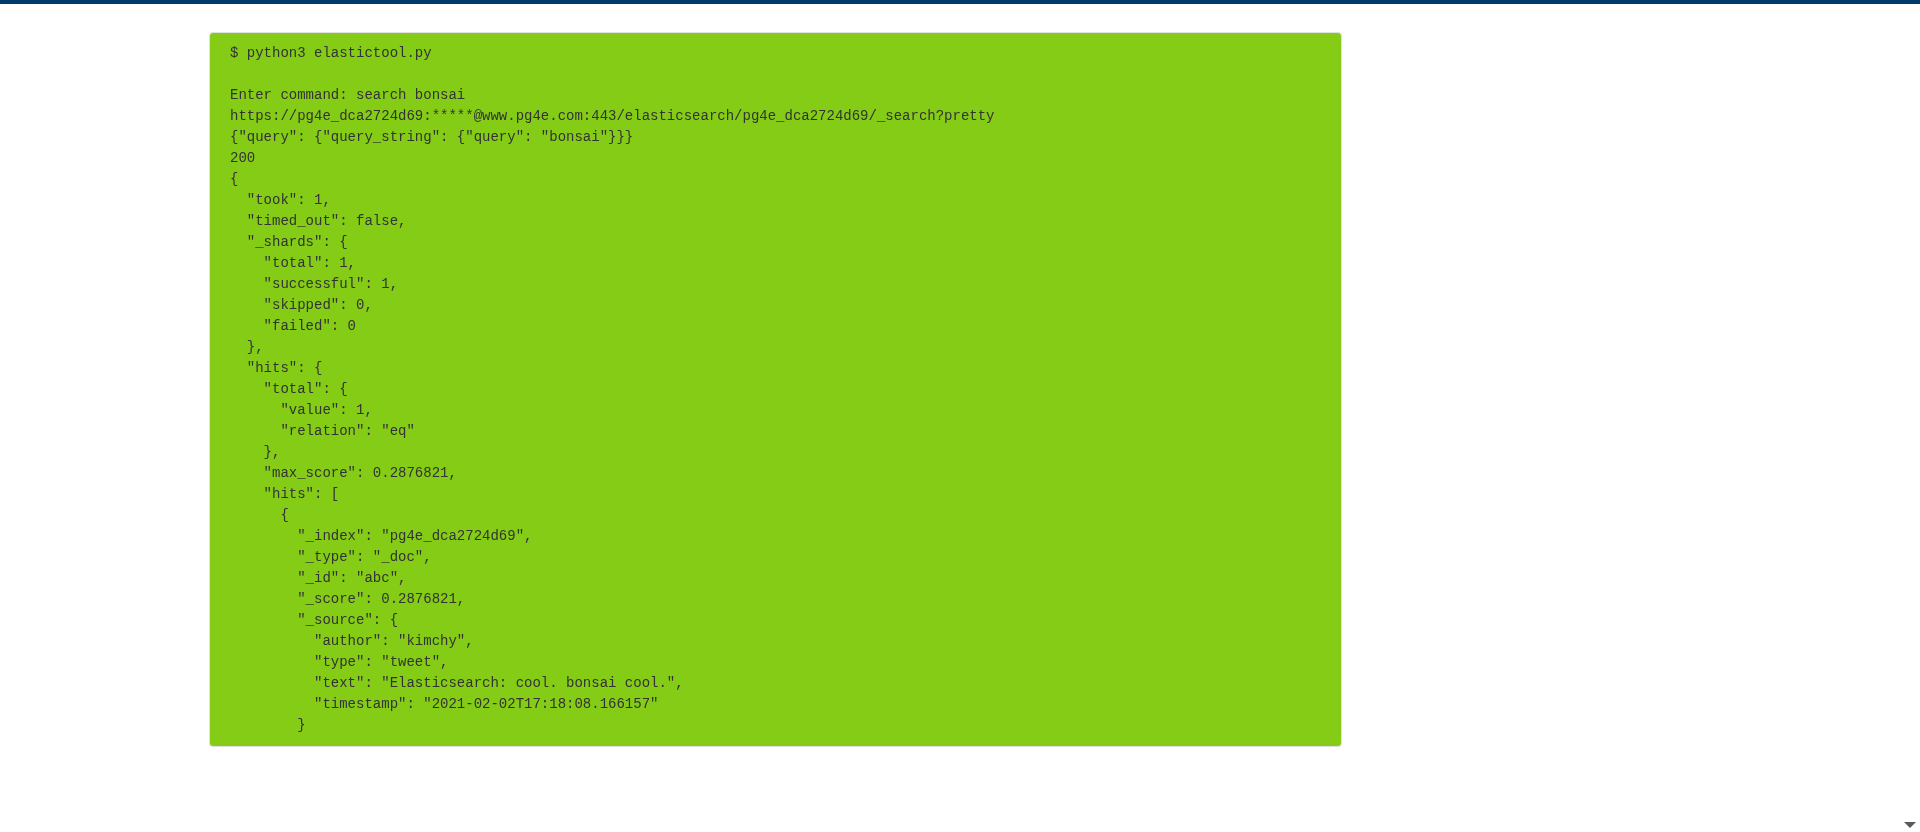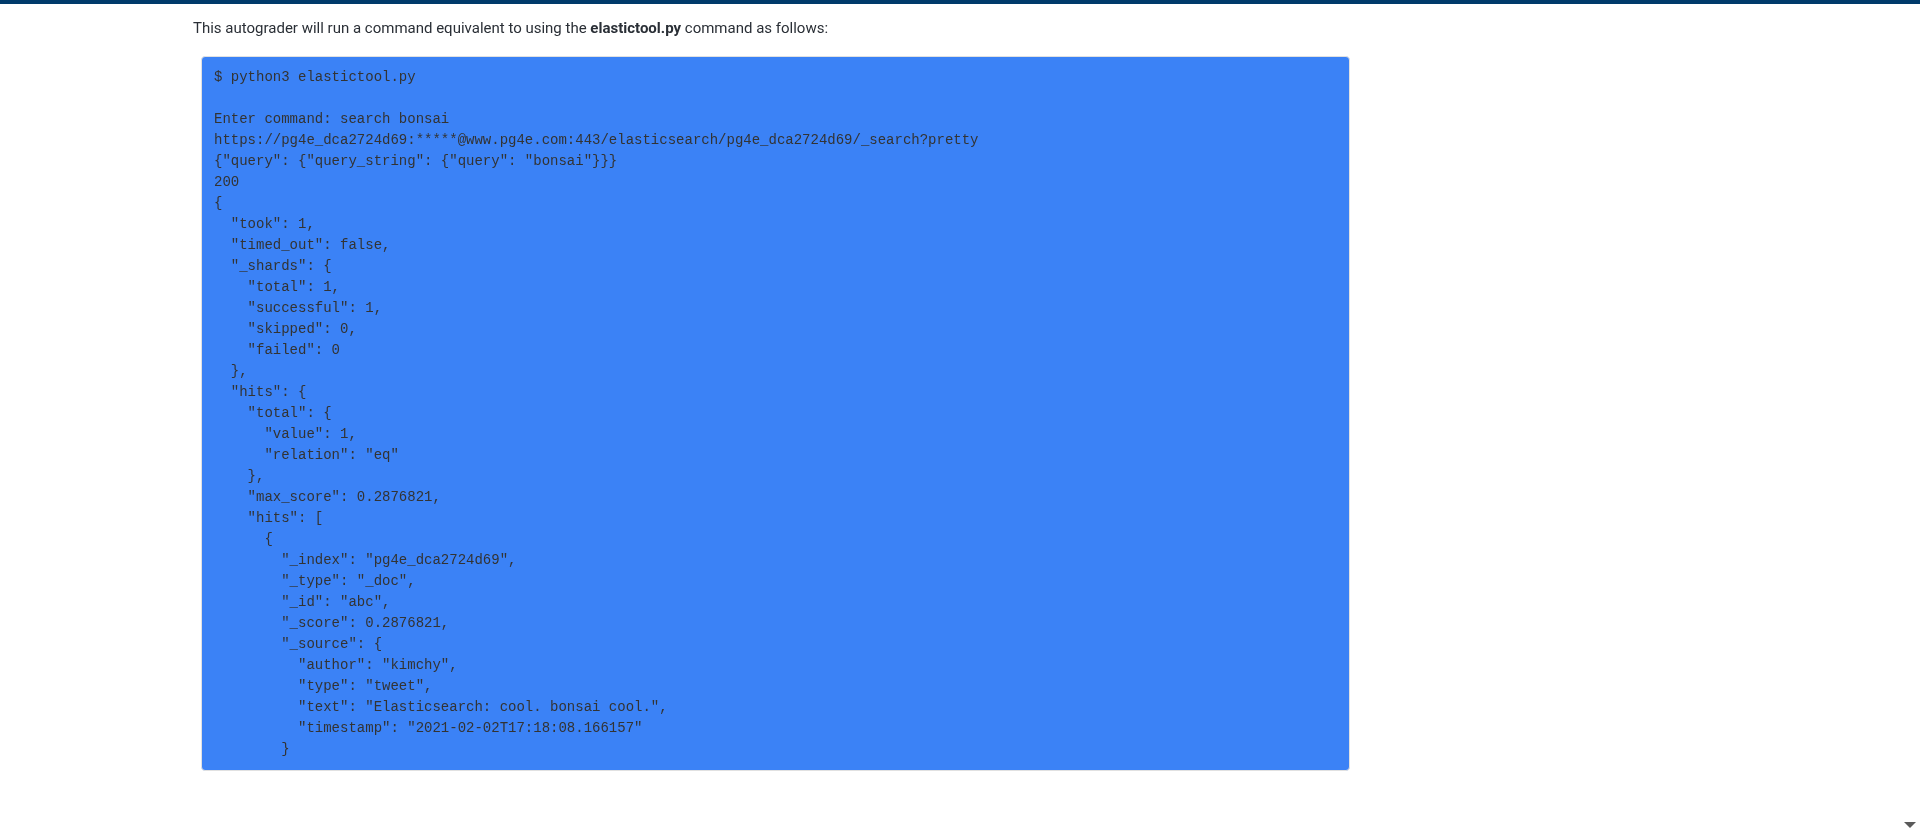--- a/index.html
+++ b/index.html
@@ -23,31 +23,31 @@
   .intro {
     font-size: 15px;
     line-height: 1.6;
     color: #2a2f36;
     margin: 0 0 16px 0;
   }
   .intro strong {
     font-weight: 700;
   }
   pre.code-block {
-    background: #3b82f6;
+    background: #84cc16;
     border: 1px solid #e1e1e1;
     border-radius: 4px;
-    padding: 10px 12px;
+    padding: 10px 20px;
     font-family: "SFMono-Regular", Consolas, "Liberation Mono", Menlo, monospace;
     font-size: 14px;
     line-height: 1.5;
     color: #333;
     white-space: pre;
     overflow: hidden;
-    margin: 8px;
+    margin: 16px;
   }
   .scroll-arrow {
     position: fixed;
     right: 4px;
     bottom: 4px;
     width: 0;
     height: 0;
     border-left: 6px solid transparent;
     border-right: 6px solid transparent;
     border-top: 6px solid #5a5a5a;
@@ -59,23 +59,20 @@
   }
 </style>
 </head>
 <body>
 
 <div class="top-actual"></div>
 
 <div class="page">
   <div class="content">
 
-    <p class="intro">
-      <span>This autograder will run a command equivalent to using the </span><strong>elastictool.py</strong><span> command as follows:</span>
-    </p>
 
     <pre class="code-block">$ python3 elastictool.py
 
 Enter command: search bonsai
 https://pg4e_dca2724d69:*****@www.pg4e.com:443/elasticsearch/pg4e_dca2724d69/_search?pretty
 {"query": {"query_string": {"query": "bonsai"}}}
 200
 {
   "took": 1,
   "timed_out": false,

